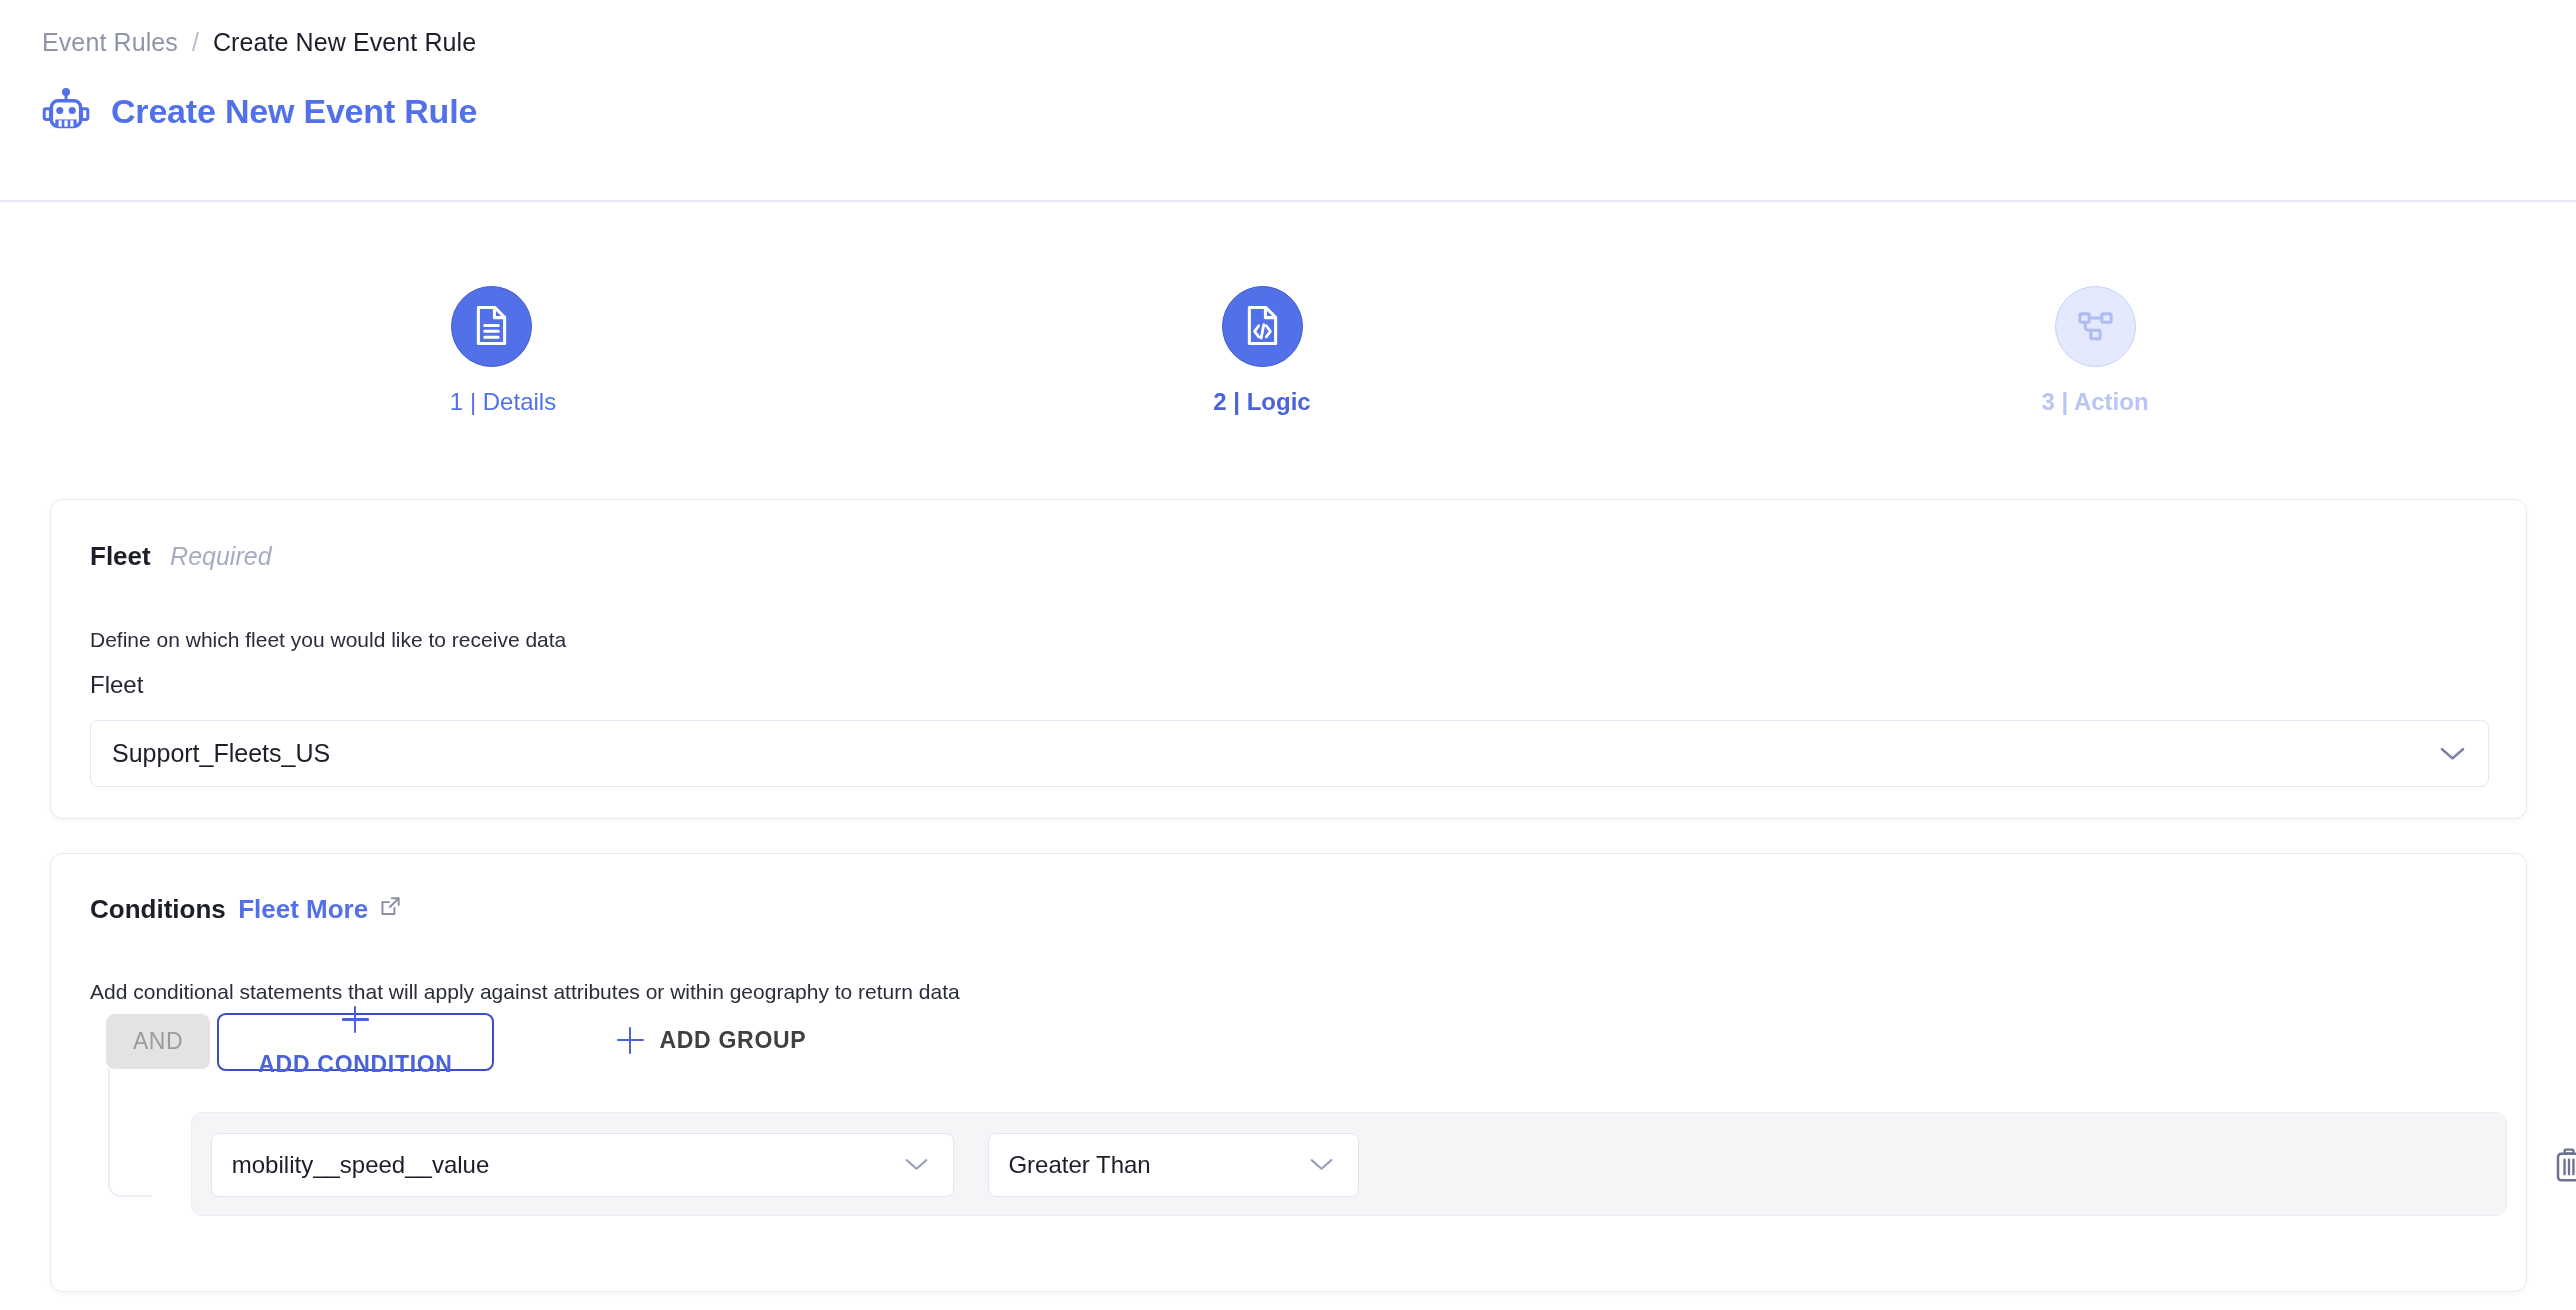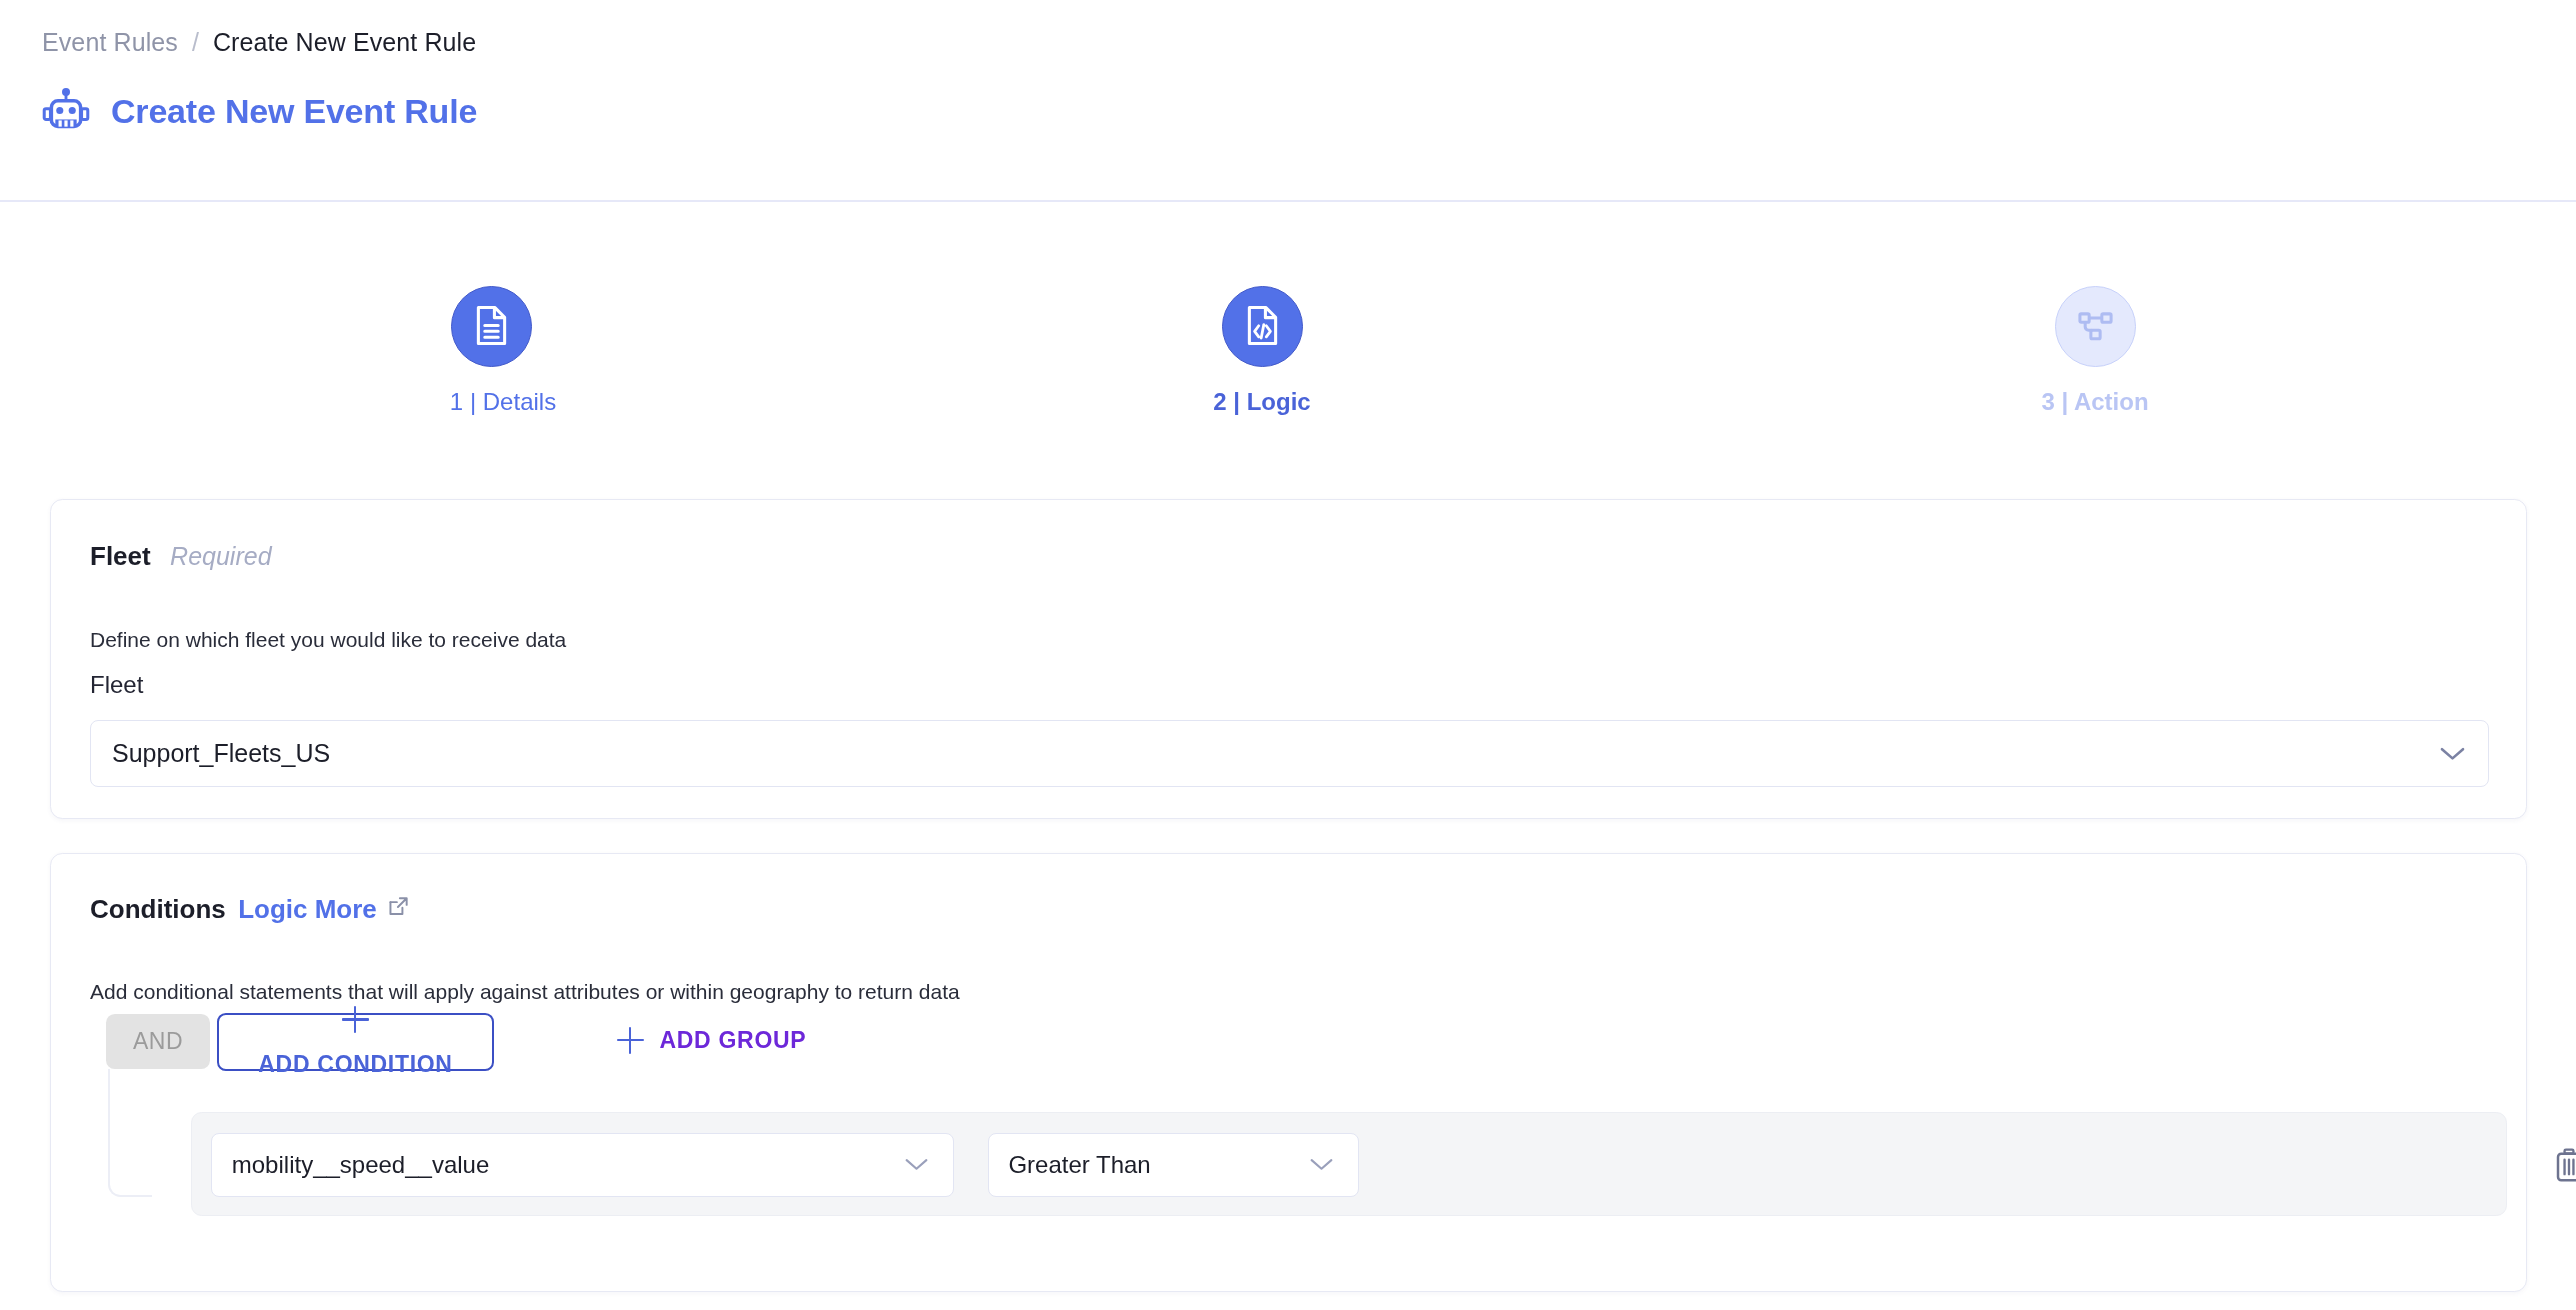--- a/index.html
+++ b/index.html
@@ -91,21 +91,21 @@
     border: 2.7px solid #3b4fc4; border-radius: 8.8px;
     background: #fff;
     display: flex; align-items: center; justify-content: center;
     gap: 17.7px;
     color: #4a63d8; font-size: 23px; font-weight: 700; letter-spacing: 0.7px;
     cursor: pointer;
   }
   .btn-plain {
     position: absolute;
     display: flex; align-items: center; gap: 16px;
-    color: #6d28d9; font-size: 23px; font-weight: 700; letter-spacing: 0.7px;
+    color: #404040; font-size: 23px; font-weight: 700; letter-spacing: 0.7px;
     cursor: pointer; background: none; border: none;
   }
   .plus { width: 26.5px; height: 26.5px; position: relative; flex: none; }
   .plus:before, .plus:after { content:""; position:absolute; background:#4a63d8; border-radius:0.9px; }
   .plus:before { left: 0; right: 0; top: 11.5px; height: 2.7px; }
   .plus:after  { top: 0; bottom: 0; left: 11.5px; width: 2.7px; }
 
   .connector-elbow {
     position: absolute;
     border-left: 2.7px solid #eceef6;
@@ -224,21 +224,21 @@
           <path d="M2 2.5L14 13 26 2.5" stroke="#7b82a3" stroke-width="3" stroke-linecap="round" stroke-linejoin="round"></path>
         </svg>
       </span>
     </div>
   </div>
 
   <div class="card" style="left:50px; top:853px; width:2477px; height:439px;">
 
     <div class="section-head" style="position:absolute; left:39px; top:40px;">
       <span class="section-title">Conditions</span>
-      <span class="read-more">Logic More</span>
+      <span class="read-more">Fleet More</span>
       <span class="ext-icon">
         <svg width="23" height="23" viewBox="0 0 20 20" fill="none" xmlns="http://www.w3.org/2000/svg">
           <path d="M3 6.2v10.3h10.4V11" stroke="#8a90a8" stroke-width="1.7" stroke-linecap="round" stroke-linejoin="round"></path>
           <path d="M3 6.2h5.6" stroke="#8a90a8" stroke-width="1.7" stroke-linecap="round"></path>
           <path d="M11.2 2.8h5.9v5.8M17.1 2.8l-7.6 7.6" stroke="#8a90a8" stroke-width="1.7" stroke-linecap="round" stroke-linejoin="round"></path>
         </svg>
       </span>
     </div>
 
     <div class="section-desc" style="position:absolute; left:39px; top:103px;">Add conditional statements that will apply against attributes or within geography to return data</div>

